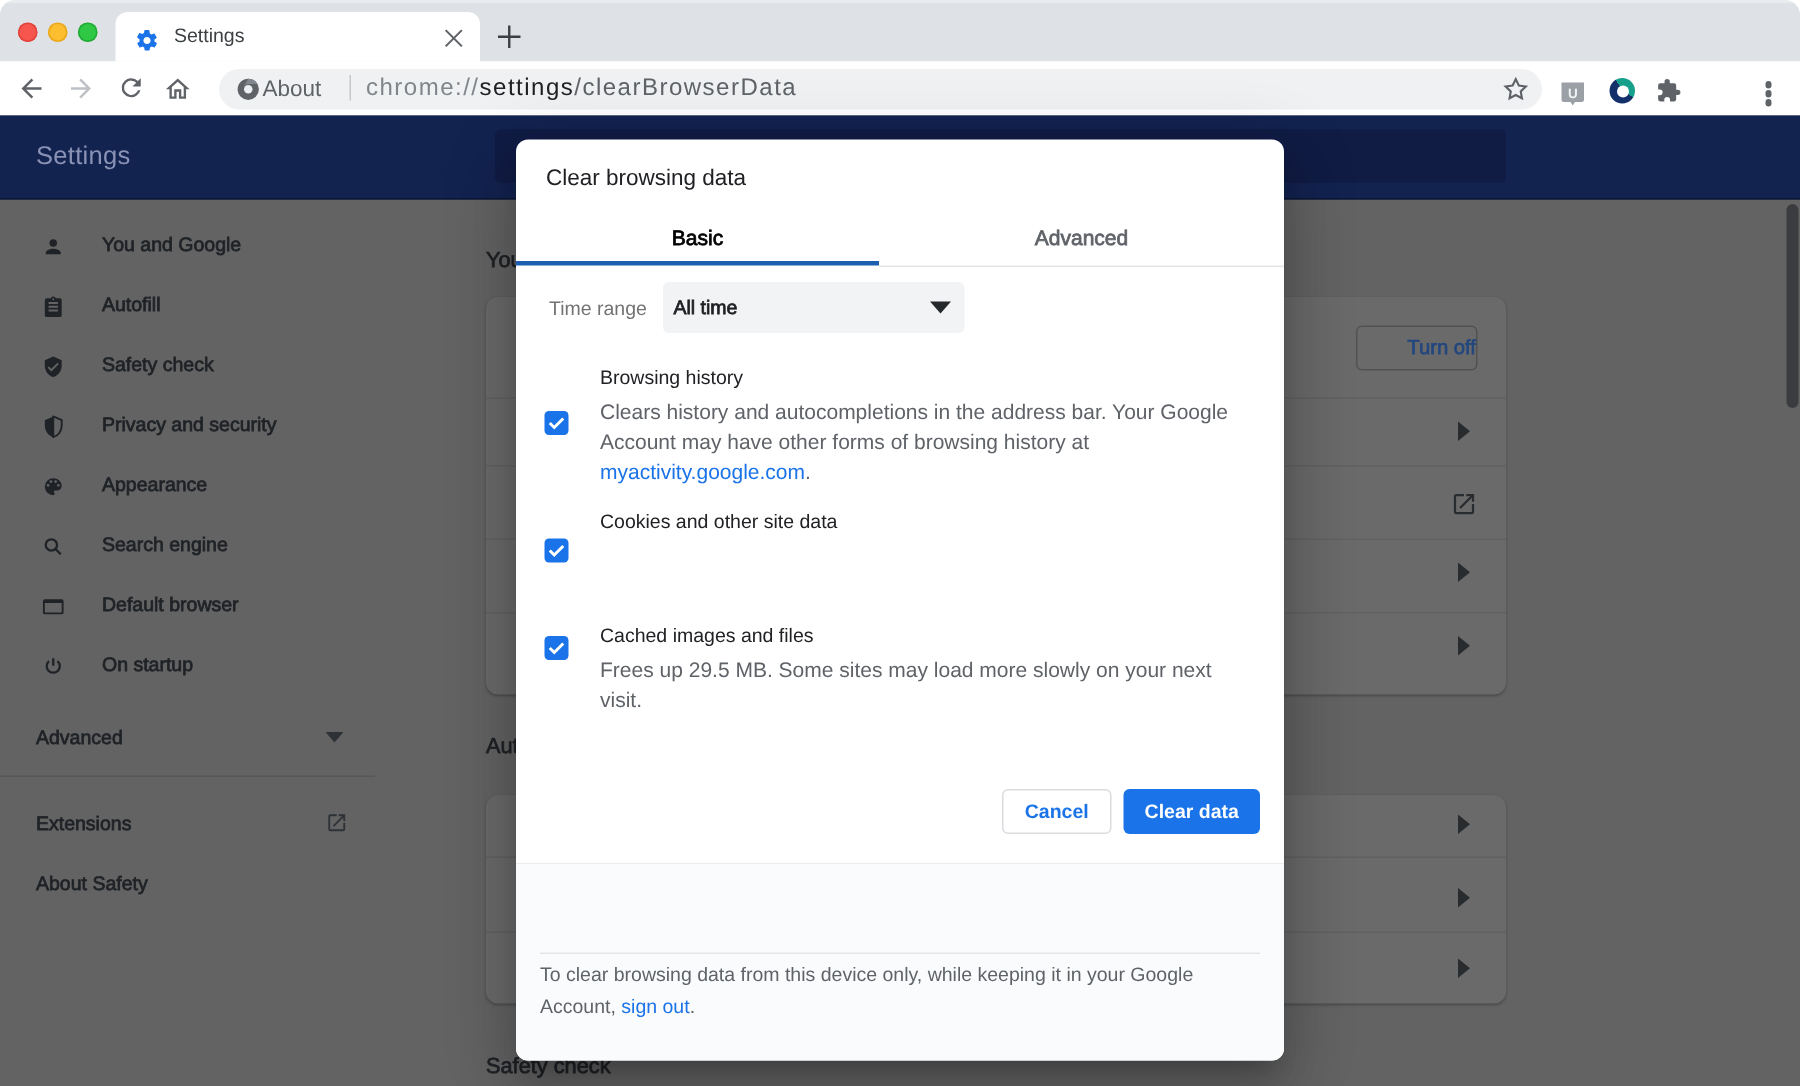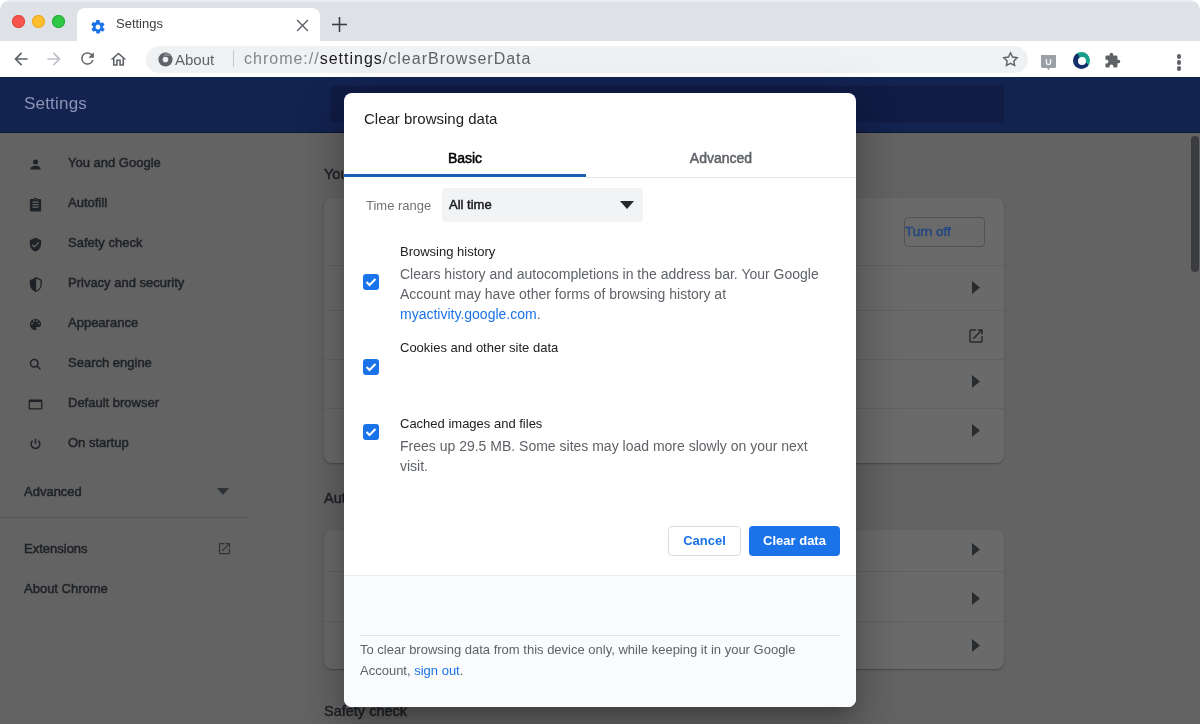--- a/index.html
+++ b/index.html
@@ -28,21 +28,21 @@
 
   .navitem { left:68px; font-size:13px; color:#1f2226; -webkit-text-stroke:0.5px #1f2226; }
   .navicon { left:28px; width:15px; height:15px; }
   .navlow { left:24px; font-size:13px; color:#1f2226; -webkit-text-stroke:0.5px #1f2226; }
   .navdivider { left:0; top:517px; width:250px; height:1px; background:#575757; }
 
   .sectitle { left:324px; font-size:14.5px; color:#1f2226; -webkit-text-stroke:0.5px #1f2226; }
   .card { left:324px; width:680px; background:#6a6a6a; border-radius:8px; box-shadow:0 1px 2px rgba(0,0,0,.28); }
   .rowsep { position:absolute; left:0; width:680px; height:1px; background:#616161; }
   .chev { position:absolute; left:648px; }
-  .turnoff { left:904px; top:217px; width:81px; height:30px; border:1px solid #525252; border-radius:4px; color:#23477e; font-size:13.5px; -webkit-text-stroke:0.5px #23477e; text-align:left; line-height:28px; }
+  .turnoff { left:904px; top:217px; width:81px; height:30px; border:1px solid #525252; border-radius:4px; color:#23477e; font-size:13.5px; -webkit-text-stroke:0.5px #23477e; text-align:right; line-height:28px; }
   .scrollthumb { left:1191px; top:136px; width:8px; height:136px; background:#3a3c3f; border-radius:4px; }
 
   
   .dialog { left:344px; top:93px; width:512px; height:614px; background:#fff; border-radius:8px;
             box-shadow:0 11px 15px -7px rgba(0,0,0,.2), 0 24px 38px 3px rgba(0,0,0,.14), 0 9px 46px 8px rgba(0,0,0,.12); }
   .dtitle { left:20px; top:17px; font-size:15px; color:#202124; }
   .dtab { top:13px; width:242px; text-align:center; font-size:14px; -webkit-text-stroke:0.5px currentColor; }
   .tabline { left:0; top:50px; width:242px; height:3px; background:#1d5fb0; }
   .tabgray { left:242px; top:52px; width:270px; height:1px; background:#e4e5e7; }
   .trlabel { left:22px; top:29px; font-size:13px; color:#737373; }
@@ -135,21 +135,21 @@
 <div class="abs navitem" style="top:435px;">On startup</div>
 <div class="abs navlow" style="top:484px;">Advanced</div>
 <svg class="abs" style="left:217px; top:488px;" width="12" height="7" viewBox="0 0 12 7" fill="#2e3236">
     <path d="M0 0h12L6 7z"></path>
   </svg>
 <div class="abs navdivider"></div>
 <div class="abs navlow" style="top:541px;">Extensions</div>
 <svg class="abs" style="left:217px; top:541px;" width="15" height="15" viewBox="0 0 24 24" fill="#2e3236">
   <path d="M19 19H5V5h7V3H5a2 2 0 0 0-2 2v14a2 2 0 0 0 2 2h14a2 2 0 0 0 2-2v-7h-2v7zM14 3v2h3.6l-9.8 9.8 1.4 1.4L19 6.4V10h2V3h-7z"></path>
 </svg>
-<div class="abs navlow" style="top:581px;">About Chrome</div>
+<div class="abs navlow" style="top:581px;">About Safety</div>
 
 <svg class="abs navicon" style="top:157px;" viewBox="0 0 24 24" fill="#1f2226">
   <circle cx="12" cy="8" r="4"></circle>
     <path d="M12 14c-4 0-8 2-8 4.5V20h16v-1.5c0-2.5-4-4.5-8-4.5z"></path>
 </svg>
 <svg class="abs navicon" style="top:197px;" viewBox="0 0 24 24" fill="#1f2226">
   <path d="M19 3h-4.2A3 3 0 0 0 12 1a3 3 0 0 0-2.8 2H5a2 2 0 0 0-2 2v16a2 2 0 0 0 2 2h14a2 2 0 0 0 2-2V5a2 2 0 0 0-2-2zm-7 0a1 1 0 1 1 0 2 1 1 0 0 1 0-2zm5 14H7v-2h10v2zm0-4H7v-2h10v2zm0-4H7V7h10v2z"></path>
 </svg>
 <svg class="abs navicon" style="top:237px;" viewBox="0 0 24 24" fill="#1f2226">
   <path d="M12 1L3 5v6c0 5.55 3.84 10.74 9 12 5.16-1.26 9-6.45 9-12V5l-9-4zm-2 16l-4-4 1.4-1.4L10 14.2l6.6-6.6L18 9l-8 8z"></path>

